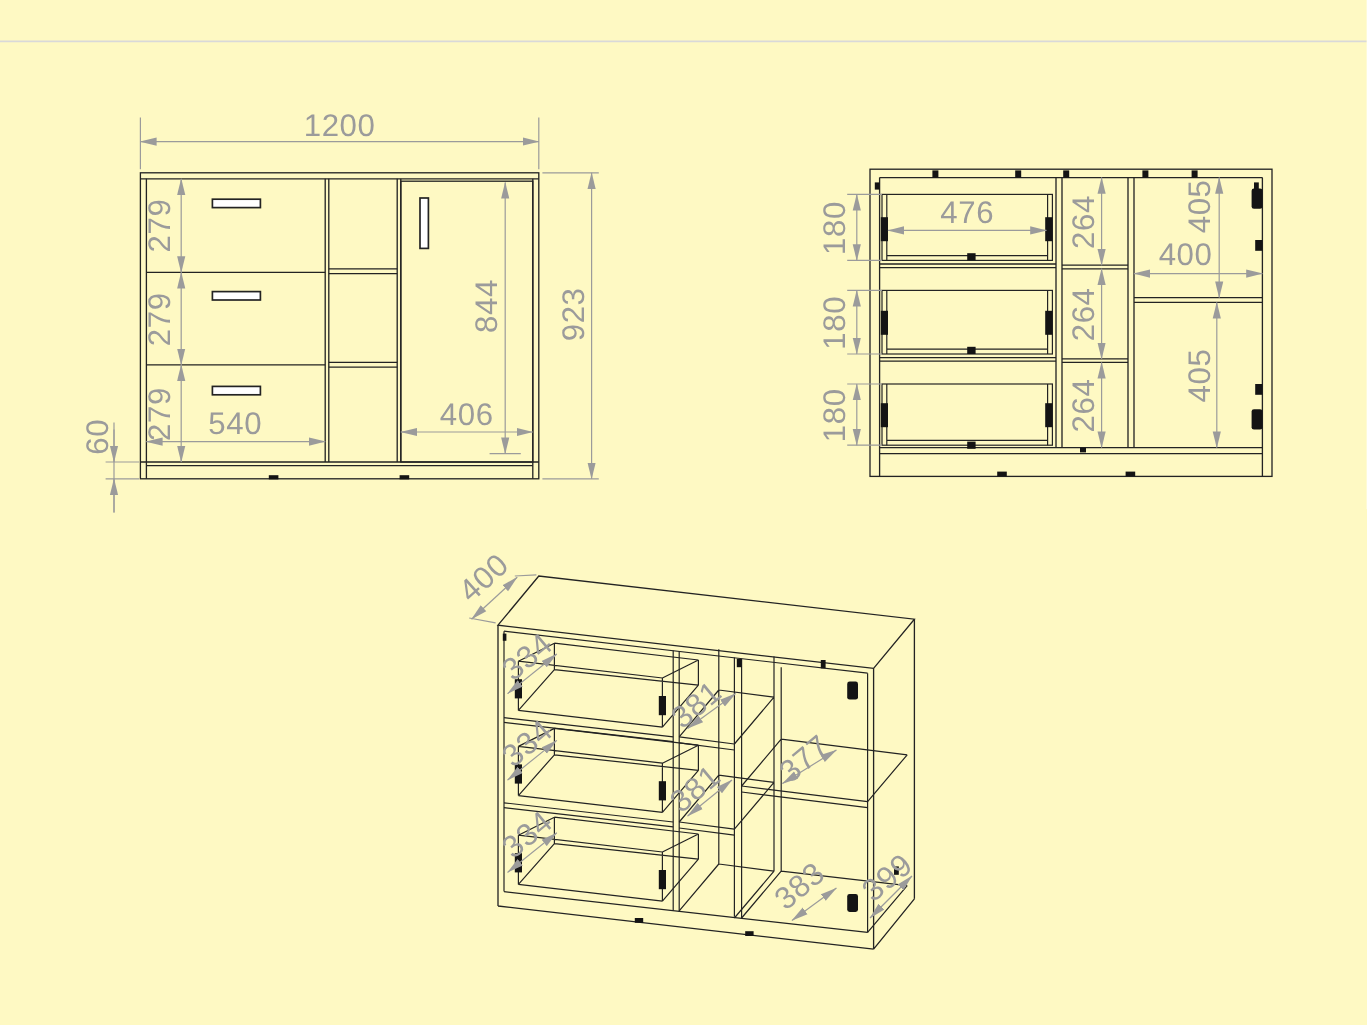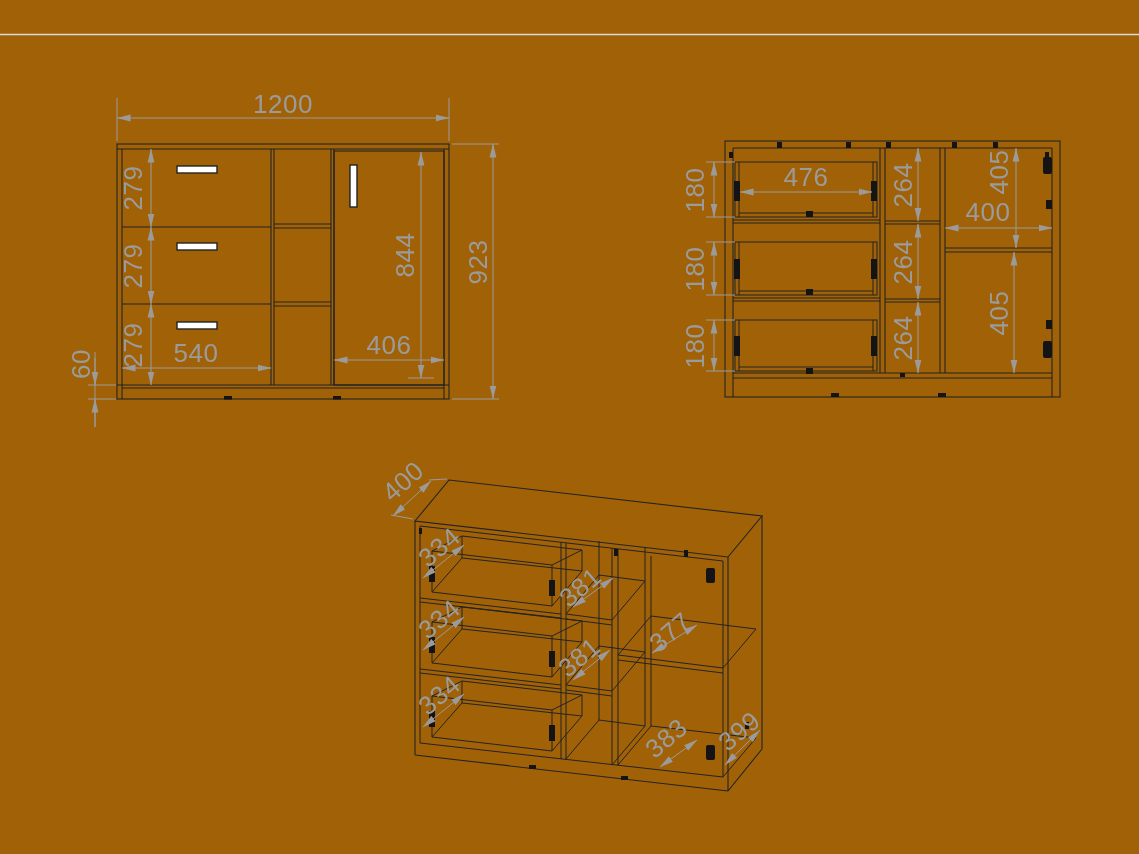--- a/index.html
+++ b/index.html
@@ -1,16 +1,16 @@
 <!DOCTYPE html>
 <html><head>
 <meta charset="utf-8">
 <style>
   html,body{margin:0;padding:0;background:#ffffff;}
-  .stage{position:relative;width:1139px;height:854px;background:#a16207;overflow:hidden;
+  .stage{position:relative;width:1139px;height:854px;background:#fef9c3;overflow:hidden;
          font-family:"Liberation Sans", sans-serif;}
   svg{position:absolute;left:0;top:0;}
   .ln path,.ln rect{stroke:#232323;stroke-width:1.1;fill:none;}
   .ln .thin{stroke-width:1;}
   .ln .handle{fill:#ffffff;stroke:#232323;stroke-width:1.4;}
   .ln .hw{fill:#141414;stroke:none;}
   .dim path{stroke:#9b9b9b;stroke-width:1;fill:none;}
   .dim text{fill:#9b9b9b;font-size:26px;font-weight:300;letter-spacing:0.5px;
             font-family:"Liberation Sans", sans-serif;text-anchor:middle;}
   .sep{stroke:#d9d9d9;stroke-width:1.5;}

